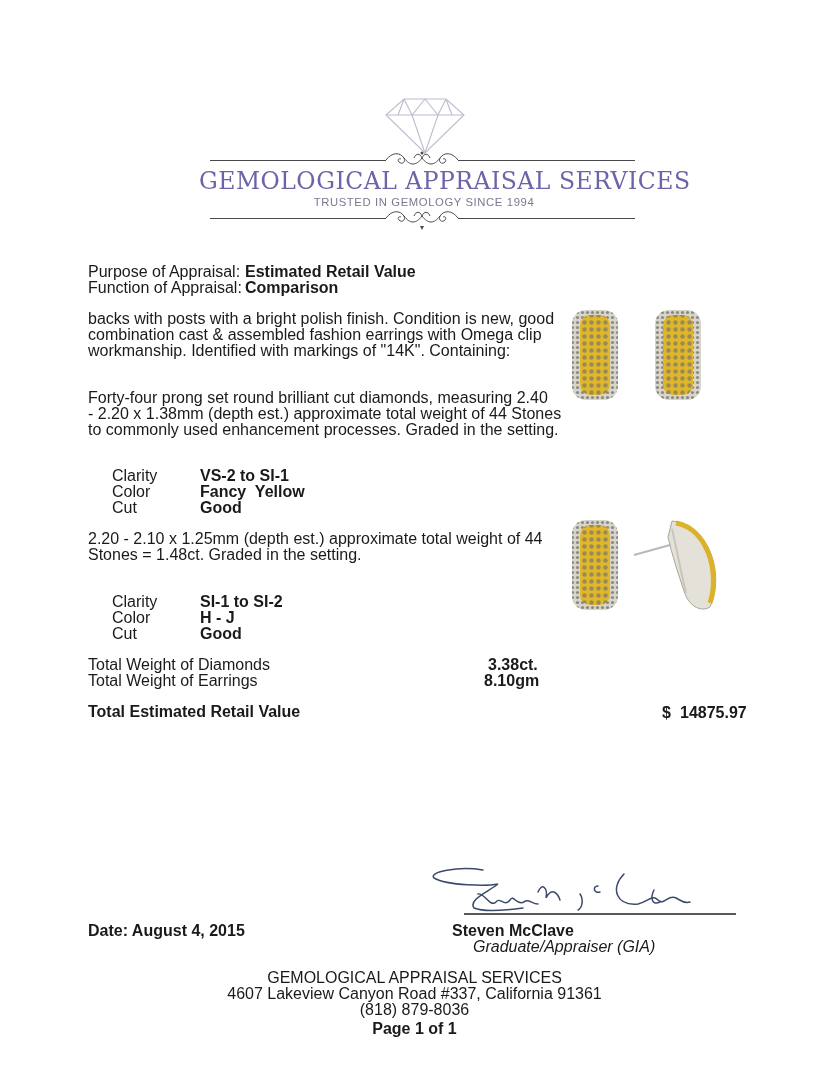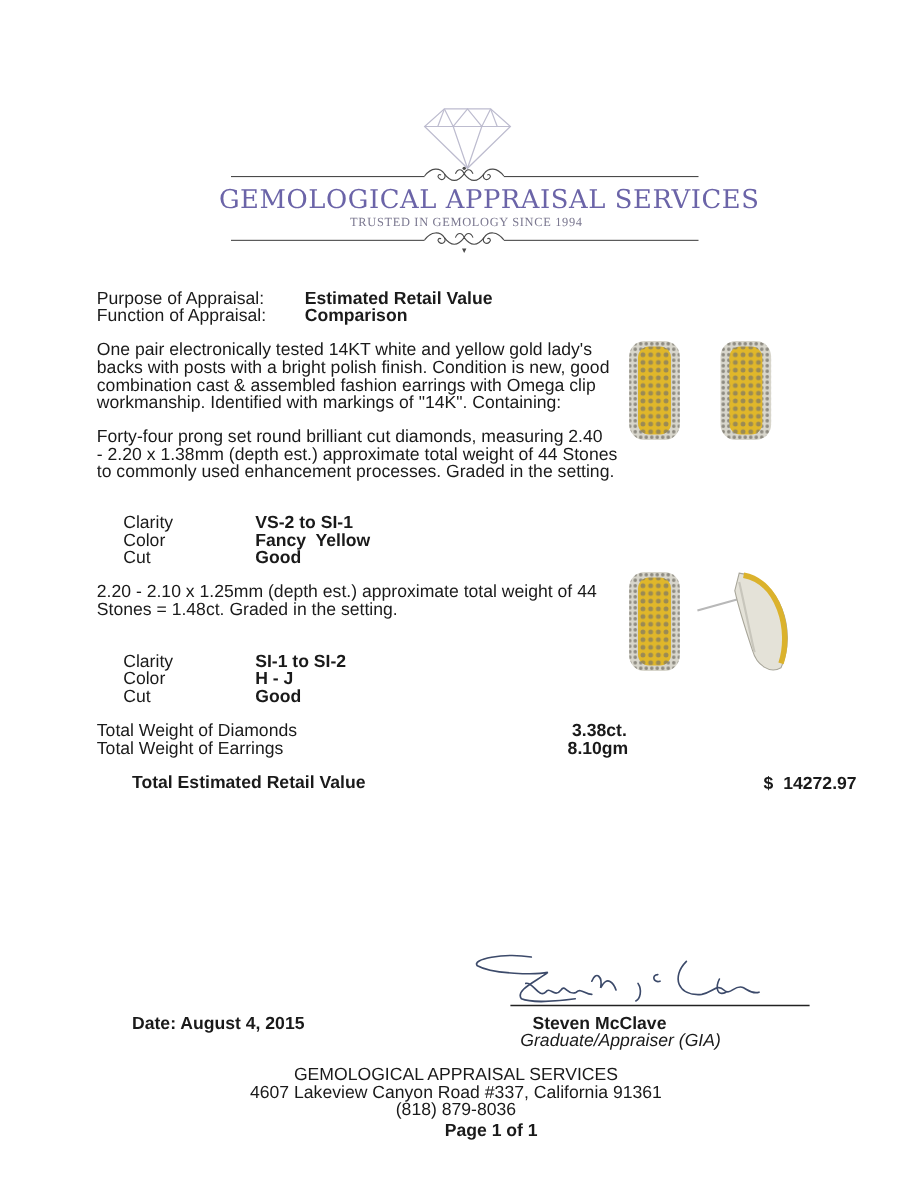--- a/index.html
+++ b/index.html
@@ -1,23 +1,23 @@
 <!DOCTYPE html>
 <html><head>
 <meta charset="utf-8">
 <style>
   html, body { margin: 0; padding: 0; background: #ffffff; }
   body { width: 829px; height: 1080px; position: relative; overflow: hidden;
          font-family: "Liberation Sans", sans-serif; color: #1a1a1a; }
   .abs { position: absolute; }
   .t { font-size: 16px; line-height: 16px; white-space: nowrap; }
-  .b { font-weight: bold; margin-left: 32px; }
+  .b { font-weight: bold; }
   .logo-title { font-family: "DejaVu Serif", serif; color: #6b64a8; font-size: 23.5px;
                 letter-spacing: 0.5px; white-space: nowrap; text-align: center; width: 450px; left: 199px; }
-  .logo-tag { font-family: Liberation Serif, serif; color: #7b7890; font-size: 11.3px;
+  .logo-tag { font-family: Liberation Sans, sans-serif; color: #7b7890; font-size: 11.3px;
               letter-spacing: 0.6px; white-space: nowrap; text-align: center; width: 450px; left: 199px; }
   .rule { background: #4a4a4a; height: 1.3px; }
   .center { text-align: center; left: 0; width: 829px; }
   .ital { font-style: italic; }
 </style>
 </head>
 <body>
 
 <svg class="abs" style="left:380px;top:93px" width="90" height="62" viewBox="0 0 90 62">
   <g fill="none" stroke="#bdbccf" stroke-width="1.1">
@@ -56,21 +56,20 @@
   </g>
   <polygon points="36,17 40,17 38,21" fill="#4a4a4a"></polygon>
 </svg>
 
 <div class="abs t" style="left:88px;top:264px">Purpose of Appraisal:</div>
 <div class="abs t b" style="left:245px;top:264px">Estimated Retail Value</div>
 <div class="abs t" style="left:88px;top:280px">Function of Appraisal:</div>
 <div class="abs t b" style="left:245px;top:280px">Comparison</div>
 
 <div class="abs" style="left:88px;top:311px">
-  <div class="t">One pair electronically tested 14KT white and yellow gold lady's</div>
   <div class="t">backs with posts with a bright polish finish. Condition is new, good</div>
   <div class="t">combination cast &amp; assembled fashion earrings with Omega clip</div>
   <div class="t">workmanship.  Identified with markings of "14K".  Containing:</div>
 </div>
 
 <div class="abs" style="left:88px;top:390px">
   <div class="t">Forty-four prong set round brilliant cut diamonds, measuring 2.40</div>
   <div class="t">- 2.20 x 1.38mm (depth est.) approximate total weight of 44 Stones</div>
   <div class="t">to commonly used enhancement processes. Graded in the setting.</div>
 </div>
@@ -91,21 +90,21 @@
 <div class="abs t b" style="left:200px;top:610px">H - J</div>
 <div class="abs t" style="left:112px;top:626px">Cut</div>
 <div class="abs t b" style="left:200px;top:626px">Good</div>
 
 <div class="abs t" style="left:88px;top:657px">Total Weight of Diamonds</div>
 <div class="abs t b" style="left:488px;top:657px">3.38ct.</div>
 <div class="abs t" style="left:88px;top:673px">Total Weight of Earrings</div>
 <div class="abs t b" style="left:484px;top:673px">8.10gm</div>
 <div class="abs t b" style="left:88px;top:704px">Total Estimated Retail Value</div>
 <div class="abs t b" style="left:662px;top:705px">$</div>
-<div class="abs t b" style="left:680px;top:705px">14272.97</div>
+<div class="abs t b" style="left:680px;top:705px">14875.97</div>
 
 <svg class="abs" style="left:560px;top:305px" width="180" height="100" viewBox="0 0 180 100">
   <defs>
     <pattern id="dots" width="7" height="7" patternUnits="userSpaceOnUse">
       <rect width="7" height="7" fill="#e0b72a"></rect>
       <circle cx="3.5" cy="3.5" r="2.2" fill="#9a8a55"></circle>
     </pattern>
     <pattern id="rim" width="5" height="5" patternUnits="userSpaceOnUse">
       <rect width="5" height="5" fill="#d8d6cc"></rect>
       <circle cx="2.5" cy="2.5" r="1.6" fill="#8d8a80"></circle>

